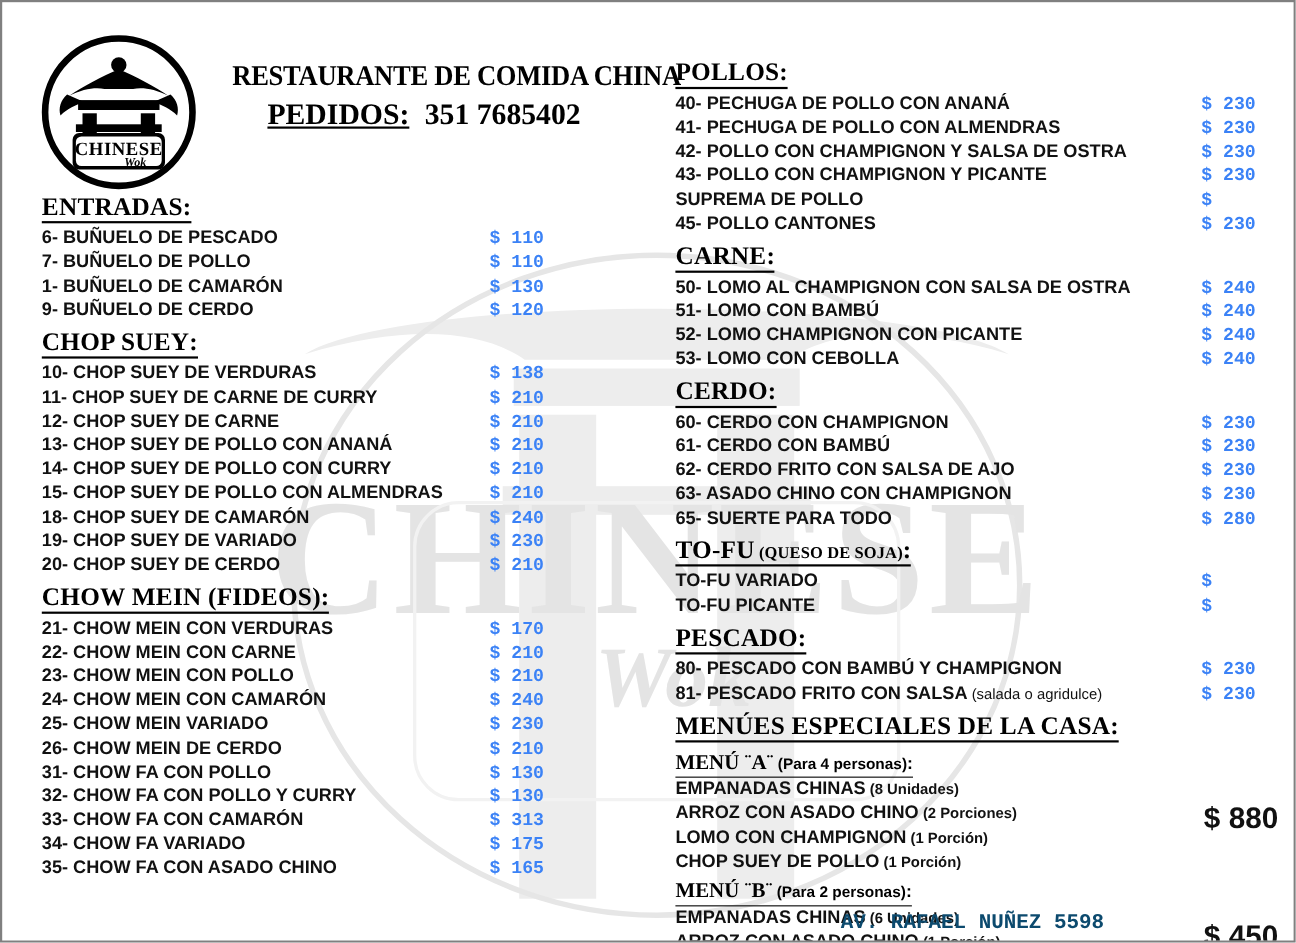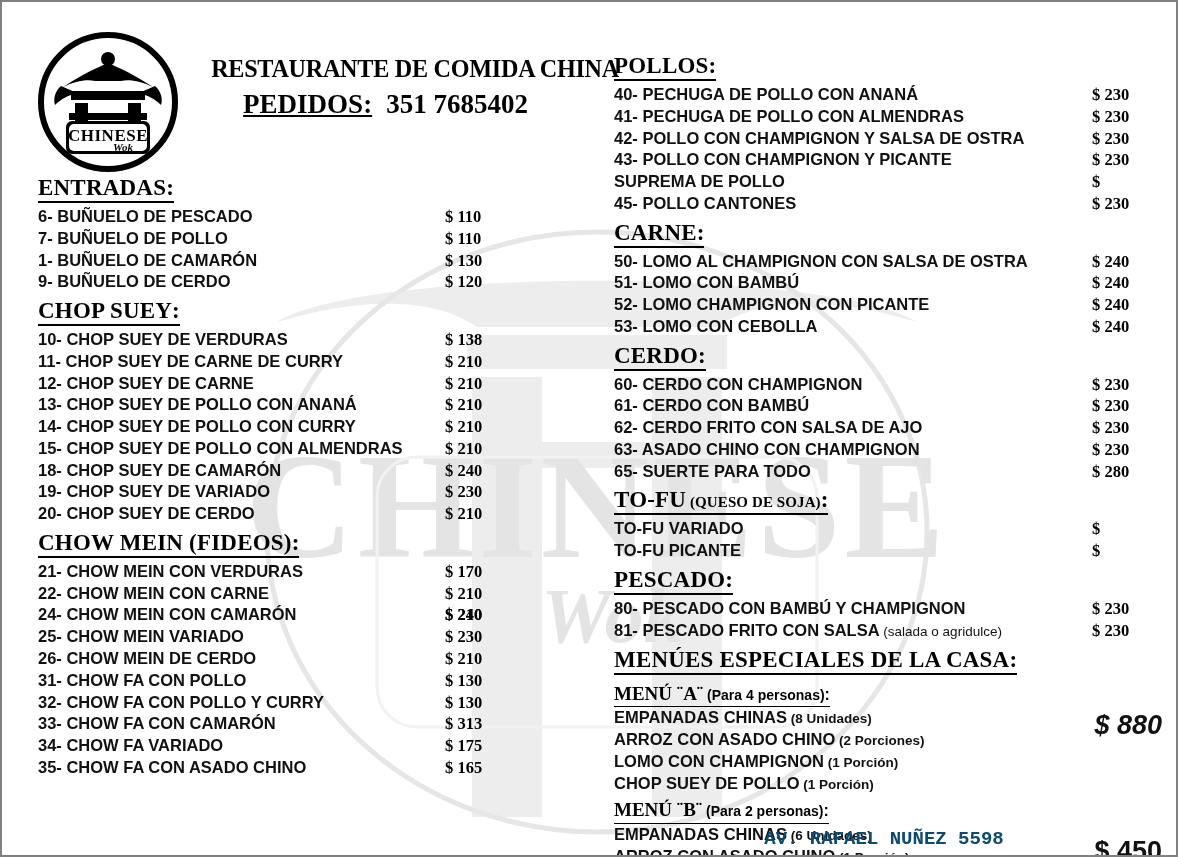--- a/index.html
+++ b/index.html
@@ -105,24 +105,24 @@
     white-space: nowrap;
   }
   .item .nm { display: inline; }
   .item .note-lc {
     font-weight: normal;
     font-size: 13.5px;
     font-family: "Liberation Sans", sans-serif;
   }
   .price {
     position: absolute;
-    font-family: Liberation Serif, serif;
+    font-family: Liberation Mono, monospace;
     font-weight: bold;
     font-size: 16.5px;
-    color: #000000;
+    color: #3b82f6;
   }
   .col-left  .price { left: 407px; }
   .col-right .price { left: 478px; }
 
   
   .menu-block { position: relative; padding-top: 4px; }
   .menu-title {
     font-family: "Liberation Sans", sans-serif;
     font-weight: bold;
     font-size: 16px;
@@ -149,21 +149,21 @@
   }
   .menu-line .qty { font-size: 13.5px; }
   .menu-price {
     position: absolute;
     right: -8px;
     font-family: "Liberation Sans", sans-serif;
     font-weight: bold;
     font-size: 27px;
     color: #111;
   }
-  #menu-a-price { top: 32px; font-style: italic; }
+  #menu-a-price { top: 51px; }
   #menu-b-price { top: 42px; }
 
   .address {
     position: absolute;
     left: 612px;
     top: 826px;
     width: 540px;
     text-align: center;
     font-family: Liberation Mono, monospace;
     font-weight: bold;
@@ -238,21 +238,21 @@
         <div class="item"><span class="nm">12- CHOP SUEY DE CARNE</span><span class="price">$ 210</span></div>
         <div class="item"><span class="nm">13- CHOP SUEY DE POLLO CON ANANÁ</span><span class="price">$ 210</span></div>
         <div class="item"><span class="nm">14- CHOP SUEY DE POLLO CON CURRY</span><span class="price">$ 210</span></div>
         <div class="item"><span class="nm">15- CHOP SUEY DE POLLO CON  ALMENDRAS</span><span class="price">$ 210</span></div>
         <div class="item"><span class="nm">18- CHOP SUEY DE CAMARÓN</span><span class="price">$ 240</span></div>
         <div class="item"><span class="nm">19- CHOP SUEY DE VARIADO</span><span class="price">$ 230</span></div>
         <div class="item"><span class="nm">20- CHOP SUEY DE CERDO</span><span class="price">$ 210</span></div>
         <div class="sect-head-row"><div class="sect-head"><span class="sh-main">CHOW MEIN (FIDEOS)</span><span class="sh-colon">:</span></div></div>
         <div class="item"><span class="nm">21- CHOW MEIN CON VERDURAS</span><span class="price">$ 170</span></div>
         <div class="item"><span class="nm">22- CHOW MEIN CON CARNE</span><span class="price">$ 210</span></div>
-        <div class="item"><span class="price">$ 210</span></div>
+        <div class="item"><span class="nm">23- CHOW MEIN CON POLLO</span><span class="price">$ 210</span></div>
         <div class="item"><span class="nm">24- CHOW MEIN CON CAMARÓN</span><span class="price">$ 240</span></div>
         <div class="item"><span class="nm">25- CHOW MEIN VARIADO</span><span class="price">$ 230</span></div>
         <div class="item"><span class="nm">26- CHOW MEIN  DE CERDO</span><span class="price">$ 210</span></div>
         <div class="item"><span class="nm">31- CHOW FA CON POLLO</span><span class="price">$ 130</span></div>
         <div class="item"><span class="nm">32- CHOW FA CON POLLO Y CURRY</span><span class="price">$ 130</span></div>
         <div class="item"><span class="nm">33- CHOW FA CON CAMARÓN</span><span class="price">$ 313</span></div>
         <div class="item"><span class="nm">34- CHOW FA VARIADO</span><span class="price">$ 175</span></div>
         <div class="item"><span class="nm">35- CHOW FA CON ASADO CHINO</span><span class="price">$ 165</span></div>
       </div>
 

